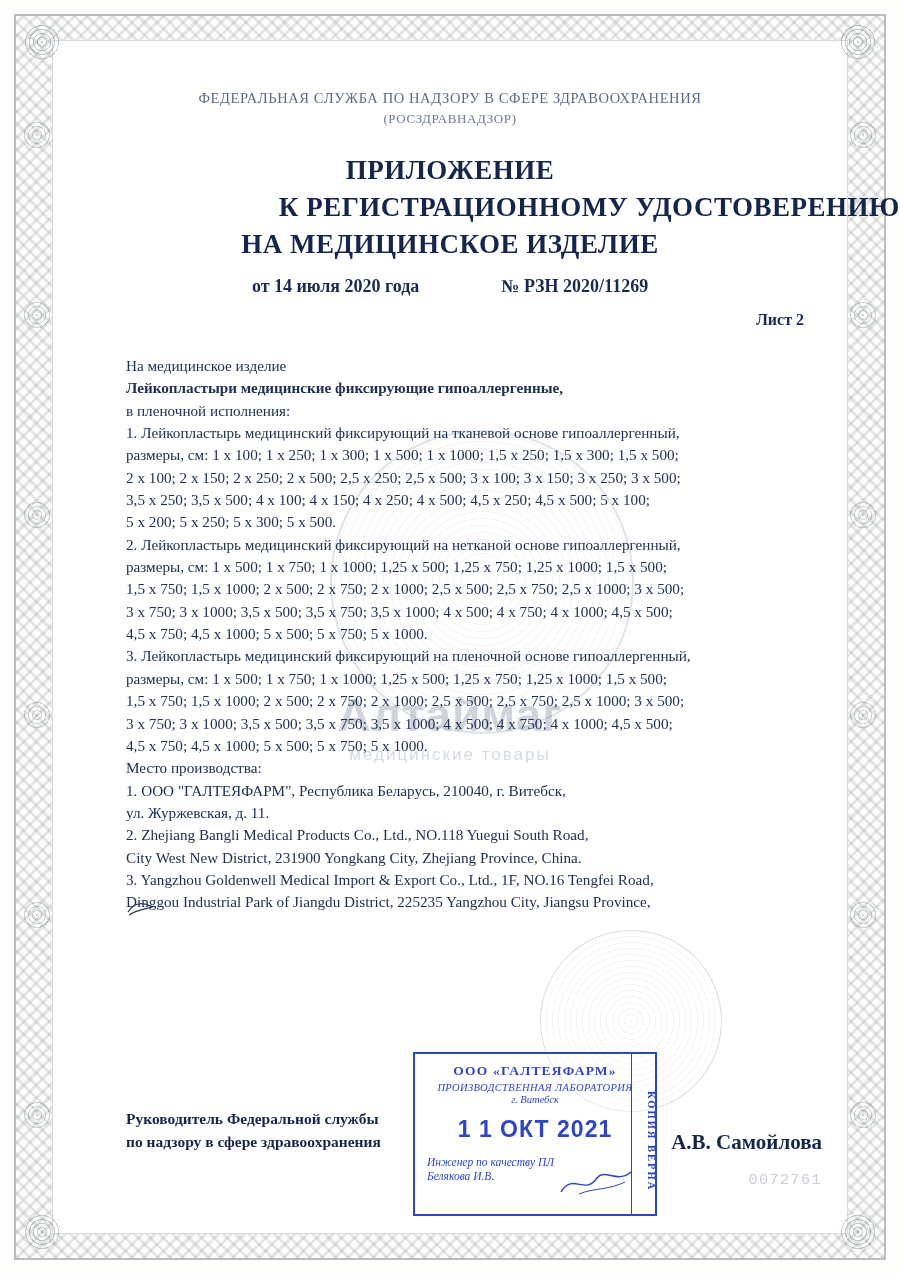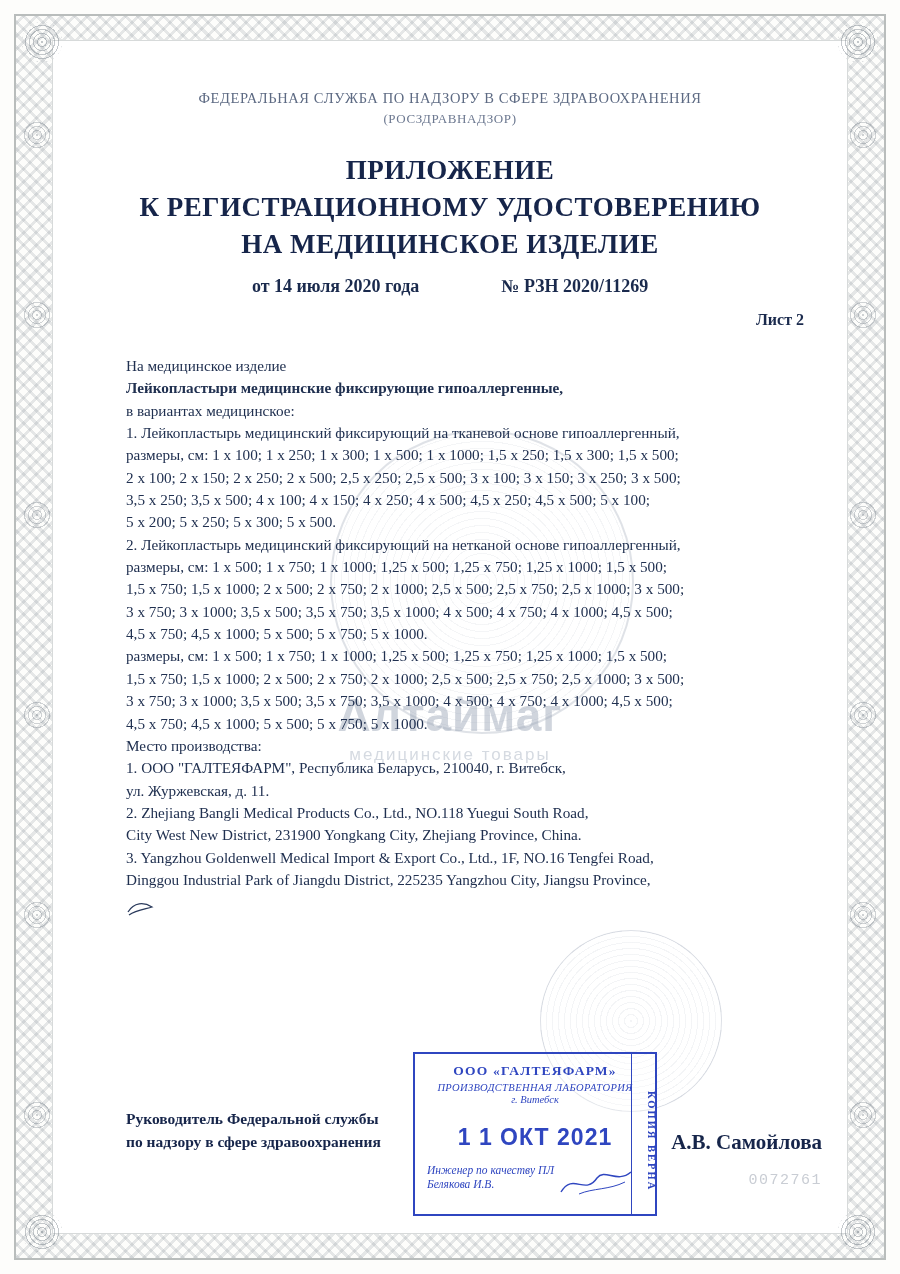--- a/index.html
+++ b/index.html
@@ -125,21 +125,21 @@
     margin-top: 4px;
   }
   .title1, .title2, .title3 {
     text-align: center;
     font-weight: bold;
     color: #16254a;
     font-family: "Liberation Serif", serif;
     letter-spacing: 0.5px;
   }
   .title1 { font-size: 27px; margin-top: 28px; }
-  .title2 { font-size: 27px; margin-top: 6px; }
+  .title2 { font-size: 27px; margin-top: 6px; text-align: right; }
   .title3 { font-size: 27px; margin-top: 6px; }
 
   .dateline {
     margin-top: 16px;
     display: flex;
     justify-content: center;
     gap: 82px;
     font-size: 18px;
     font-weight: bold;
     color: #1a2a4d;
@@ -229,21 +229,21 @@
     color: #2f46c0;
     font-size: 10.5px;
     font-style: italic;
     margin-top: 1px;
   }
   .stamp .s-date {
     text-align: center;
     color: #2f46c0;
     font-size: 23px;
     font-weight: bold;
-    margin-top: 19px;
+    margin-top: 11px;
     letter-spacing: 1px;
     font-family: "Liberation Sans", sans-serif;
   }
   .stamp .s-role {
     color: #2f46c0;
     font-size: 11.5px;
     font-style: italic;
     margin-top: 13px;
     margin-left: 12px;
   }
@@ -342,34 +342,35 @@
   <div class="dateline">
     <span>от  14 июля 2020 года</span>
     <span>№  РЗН 2020/11269</span>
   </div>
 
   <div class="sheet">Лист 2</div>
 
   <div class="body-block">
     <p>На медицинское изделие</p>
     <p class="b">Лейкопластыри медицинские фиксирующие гипоаллергенные,</p>
-    <p>в вариантах медицинское:</p>
+    <p>в пленочной исполнения:</p>
 
     <p>1. Лейкопластырь медицинский фиксирующий на тканевой основе гипоаллергенный,</p>
     <p>размеры, см: 1 х 100; 1 х 250; 1 х 300; 1 х 500; 1 х 1000; 1,5 х 250; 1,5 х 300; 1,5 х 500;</p>
     <p>2 х 100; 2 х 150; 2 х 250; 2 х 500; 2,5 х 250; 2,5 х 500; 3 х 100; 3 х 150; 3 х 250; 3 х 500;</p>
     <p>3,5 х 250; 3,5 х 500; 4 х 100; 4 х 150; 4 х 250; 4 х 500; 4,5 х 250; 4,5 х 500; 5 х 100;</p>
     <p>5 х 200; 5 х 250; 5 х 300; 5 х 500.</p>
 
     <p>2. Лейкопластырь медицинский фиксирующий на нетканой основе гипоаллергенный,</p>
     <p>размеры, см: 1 х 500; 1 х 750; 1 х 1000; 1,25 х 500; 1,25 х 750; 1,25 х 1000; 1,5 х 500;</p>
     <p>1,5 х 750; 1,5 х 1000; 2 х 500; 2 х 750; 2 х 1000; 2,5 х 500; 2,5 х 750; 2,5 х 1000; 3 х 500;</p>
     <p>3 х 750; 3 х 1000; 3,5 х 500; 3,5 х 750; 3,5 х 1000; 4 х 500; 4 х 750; 4 х 1000; 4,5 х 500;</p>
     <p>4,5 х 750; 4,5 х 1000; 5 х 500; 5 х 750; 5 х 1000.</p>
 
+    <p>3. Лейкопластырь медицинский фиксирующий на пленочной основе гипоаллергенный,</p>
     <p>размеры, см: 1 х 500; 1 х 750; 1 х 1000; 1,25 х 500; 1,25 х 750; 1,25 х 1000; 1,5 х 500;</p>
     <p>1,5 х 750; 1,5 х 1000; 2 х 500; 2 х 750; 2 х 1000; 2,5 х 500; 2,5 х 750; 2,5 х 1000; 3 х 500;</p>
     <p>3 х 750; 3 х 1000; 3,5 х 500; 3,5 х 750; 3,5 х 1000; 4 х 500; 4 х 750; 4 х 1000; 4,5 х 500;</p>
     <p>4,5 х 750; 4,5 х 1000; 5 х 500; 5 х 750; 5 х 1000.</p>
 
     <p>Место производства:</p>
     <p>1. ООО "ГАЛТЕЯФАРМ", Республика Беларусь, 210040, г. Витебск,</p>
     <p>ул. Журжевская, д. 11.</p>
     <p class="lat">2. Zhejiang Bangli Medical Products Co., Ltd., NO.118 Yuegui South Road,</p>
     <p class="lat">City West New District, 231900 Yongkang City, Zhejiang Province, China.</p>

